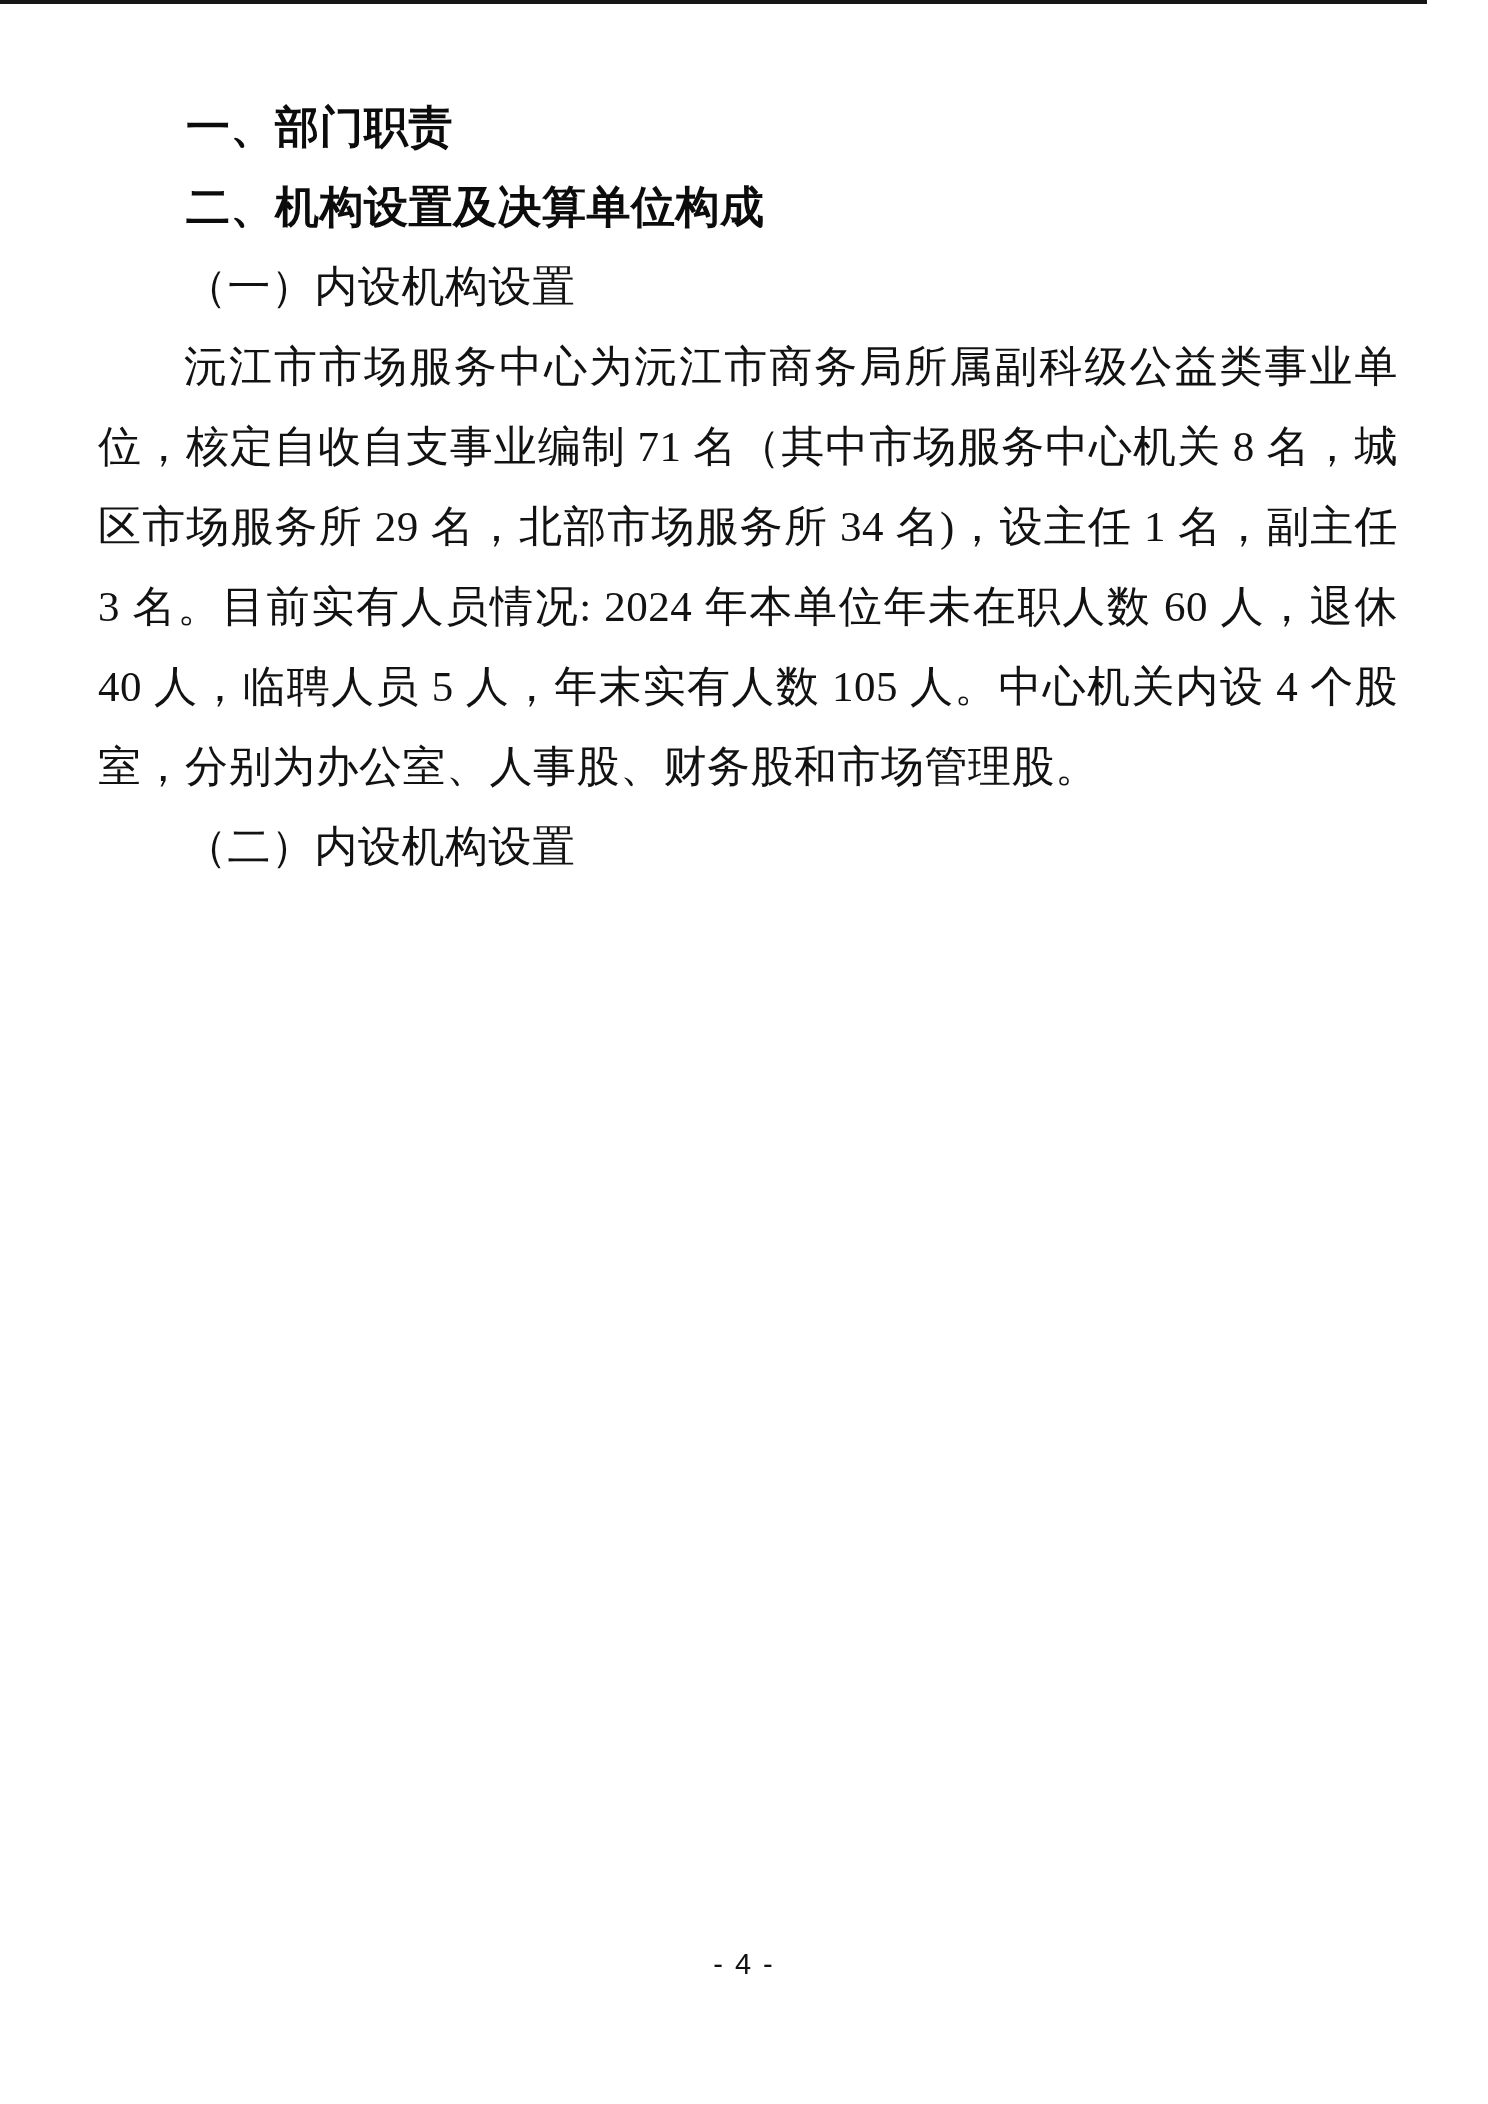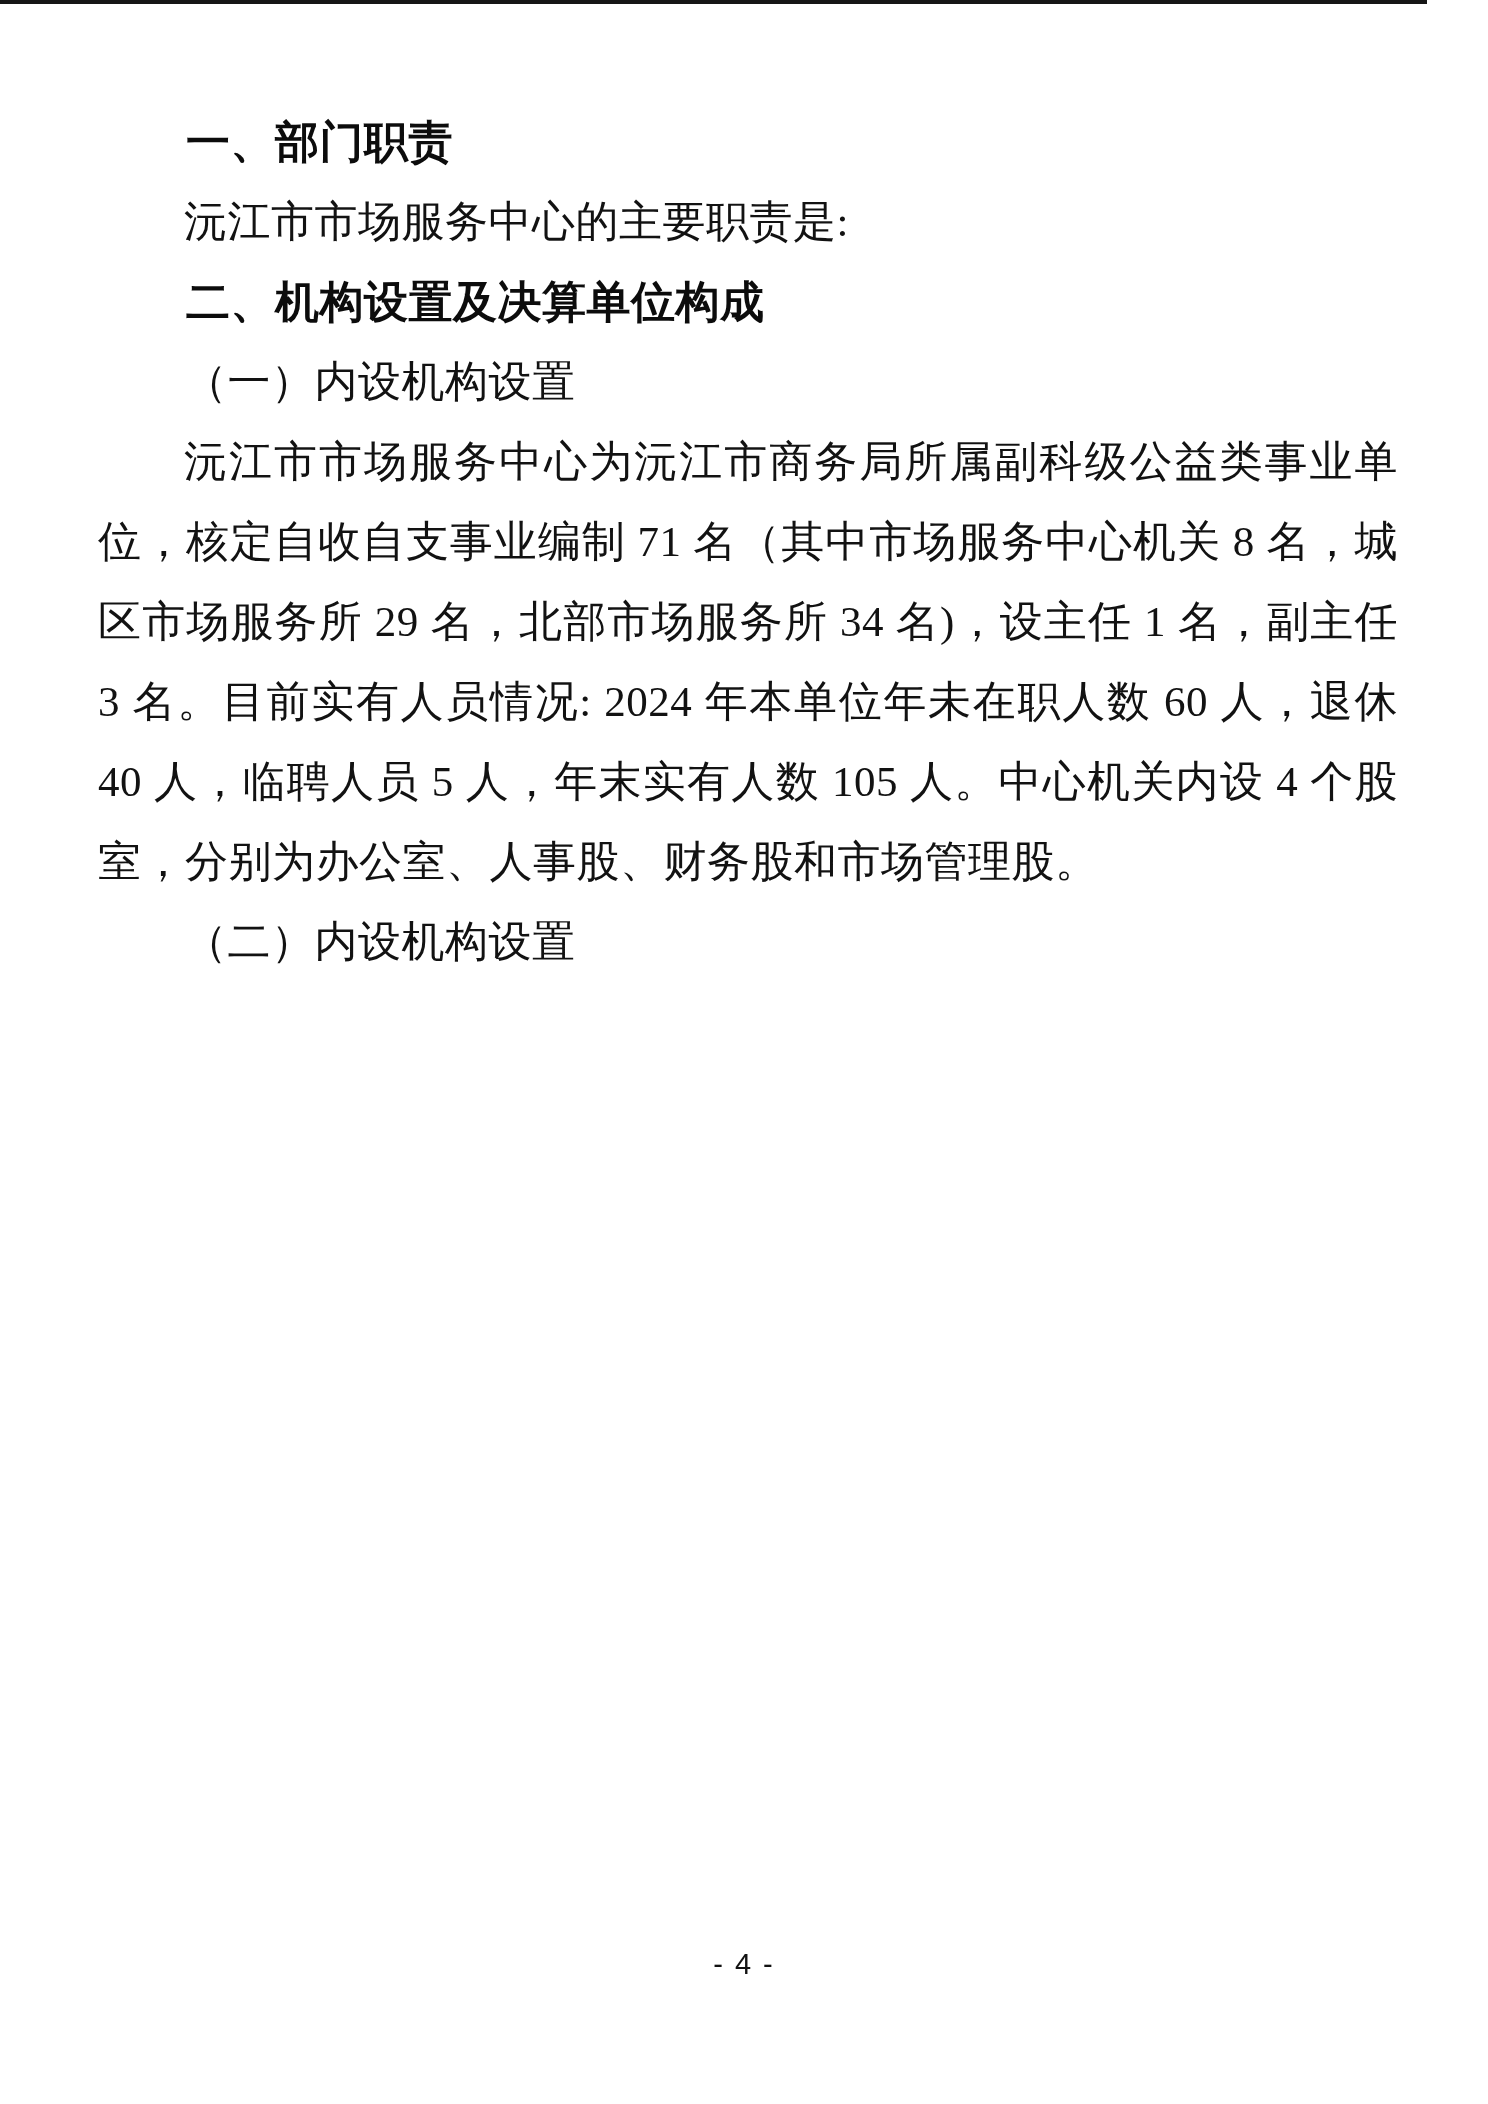--- a/index.html
+++ b/index.html
@@ -19,21 +19,21 @@
   .top-edge {
     position: absolute;
     top: 0;
     left: 0;
     width: 1427px;
     height: 4px;
     background: #161616;
   }
   .content {
     position: absolute;
-    top: 102px;
+    top: 87px;
     left: 98px;
     width: 1300px;
     font-size: 43px;
     line-height: 80px;
     text-align: justify;
     text-justify: inter-ideograph;
     letter-spacing: 0.5px;
   }
   .blk {
     margin: 0;
@@ -62,21 +62,20 @@
 </head>
 <body>
 
 <div class="page">
 
   <div class="top-edge"></div>
 
   <main class="content">
     <h2 class="blk heading">一、部门职责</h2>
 
-    <p class="blk">沅江市市场服务中心的主要职责是:</p>
 
 
     <h2 class="blk heading">二、机构设置及决算单位构成</h2>
 
     <p class="blk">（一）内设机构设置</p>
 
     <p class="blk">沅江市市场服务中心为沅江市商务局所属副科级公益类事业单位，核定自收自支事业编制 71 名（其中市场服务中心机关 8 名，城区市场服务所 29 名，北部市场服务所 34 名)，设主任 1 名，副主任 3 名。目前实有人员情况: 2024 年本单位年未在职人数 60 人，退休 40 人，临聘人员 5 人，年末实有人数 105 人。中心机关内设 4 个股室，分别为办公室、人事股、财务股和市场管理股。</p>
 
     <p class="blk">（二）内设机构设置</p>
 

